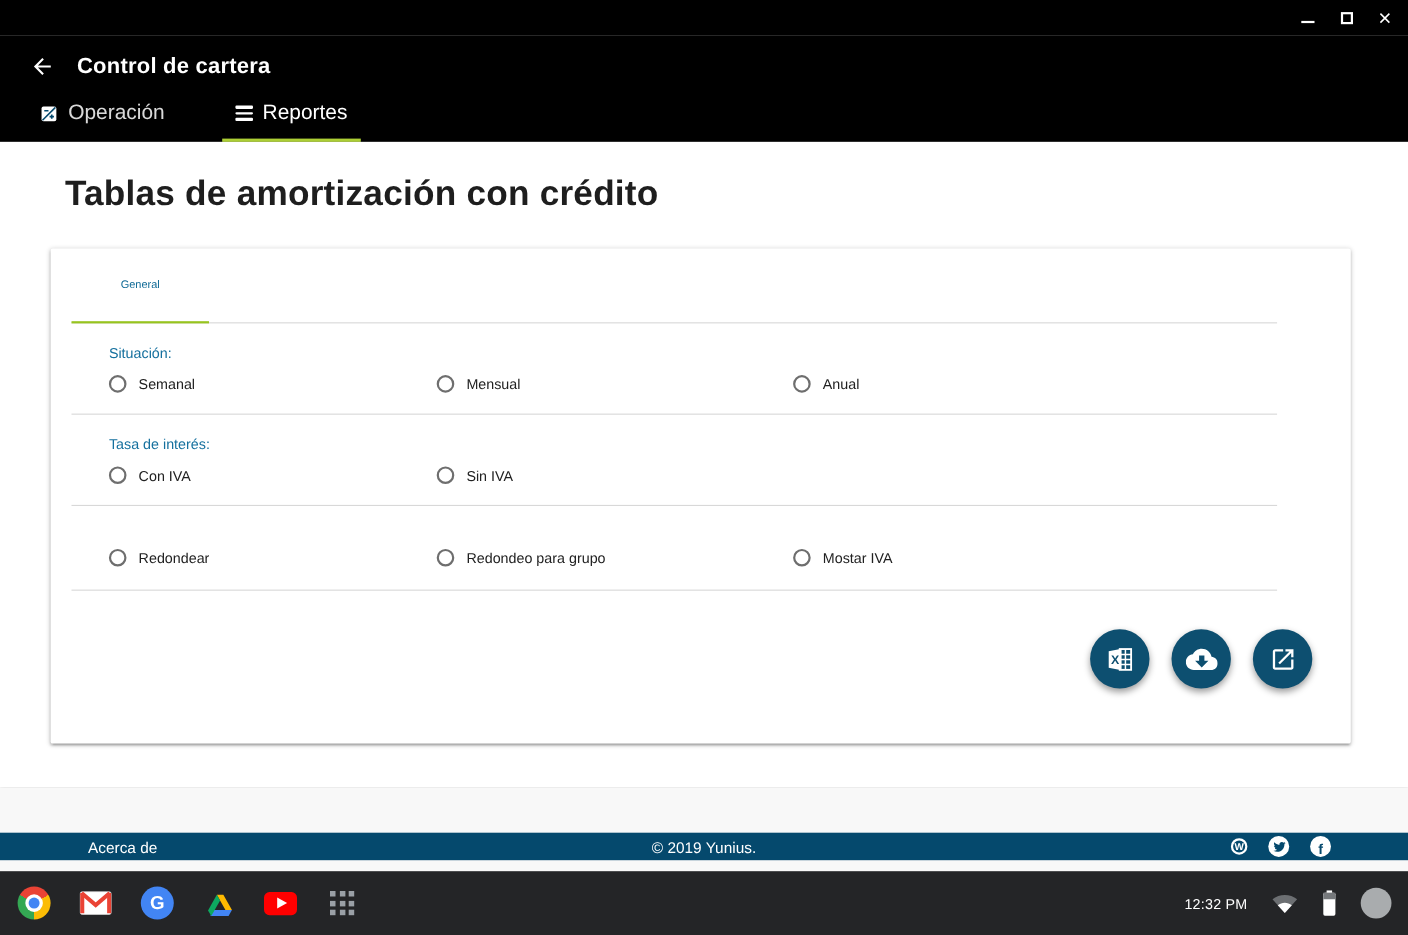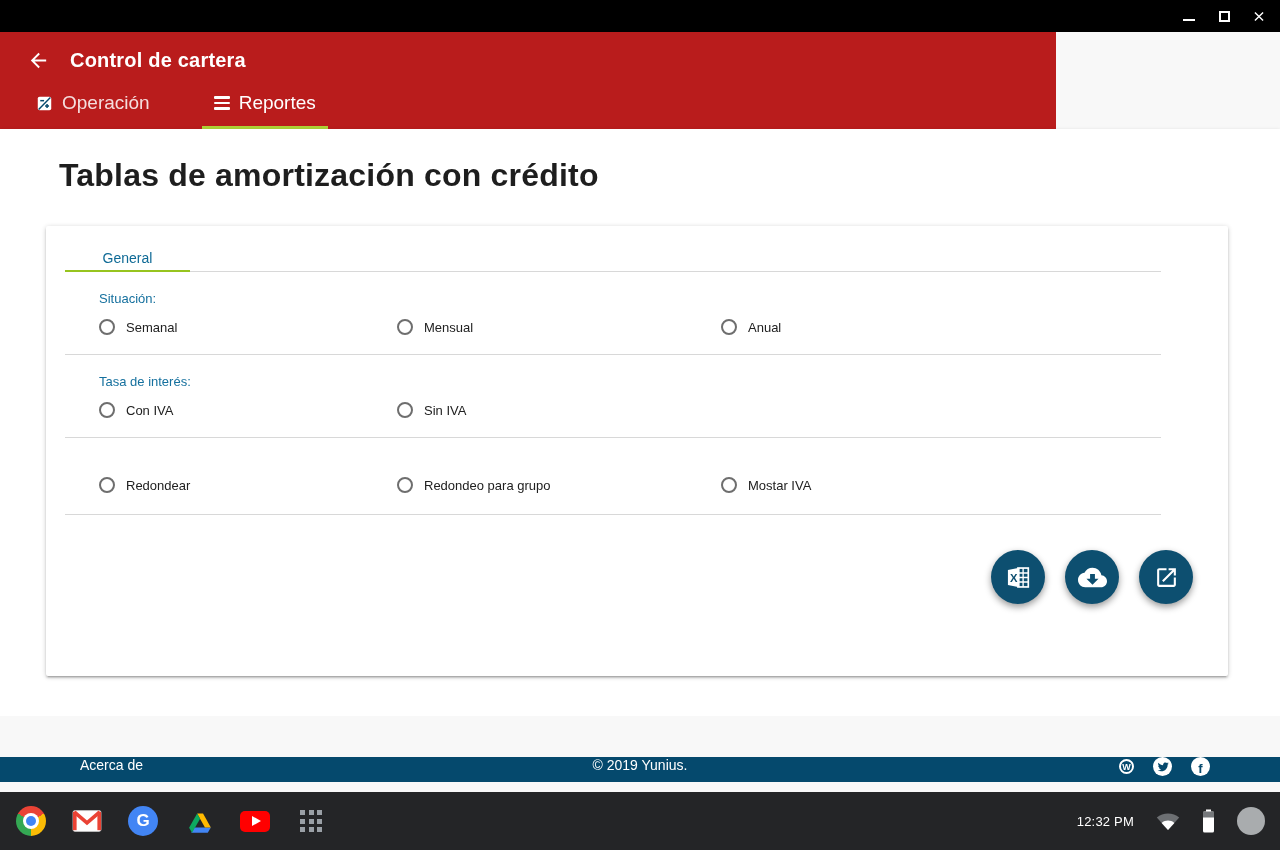--- a/index.html
+++ b/index.html
@@ -7,60 +7,60 @@
   body { font-family:"Liberation Sans", sans-serif; background:#f8f8f8; position:relative; }
 
   
   .titlebar { position:absolute; top:0; left:0; width:1280px; height:32px; background:#000; }
   .win-controls { position:absolute; right:14px; top:0; height:32px; display:flex; align-items:center; gap:21px; }
   .win-btn { width:14px; height:14px; display:flex; align-items:center; justify-content:center; cursor:pointer; }
   .min-glyph { width:12px; height:2px; background:#fff; margin-top:8px; }
   .max-glyph { width:11px; height:11px; border:2px solid #fff; }
 
   
-  .app-header { position:absolute; top:32px; left:0; width:1056px; height:97px; background:#b91c1c; color:#fff; }
+  .app-header { position:absolute; top:32px; left:0; width:1280px; height:97px; background:#000000; color:#fff; }
   .header-top { display:flex; align-items:center; padding:16px 0 0 26px; }
   .back-btn { width:24px; height:24px; display:flex; align-items:center; justify-content:center; cursor:pointer; }
   .app-title { margin-left:20px; font-size:20px; font-weight:bold; letter-spacing:.2px; }
   .tabs { position:absolute; bottom:0; left:36px; display:flex; gap:40px; }
   .tab { display:flex; align-items:center; gap:9px; padding:10px 12px 12px 12px; font-size:19px;
          color:rgba(255,255,255,.85); border-bottom:3px solid transparent; cursor:pointer; }
   .tab:first-child { padding-left:0; }
   .tab.active { color:#fff; border-bottom-color:#aed136; }
   .reorder-icon { display:flex; flex-direction:column; gap:3px; }
   .reorder-icon i { display:block; width:16px; height:2.4px; background:#fff; border-radius:1px; }
 
   
   .main { position:absolute; top:129px; left:0; width:1280px; height:587px; background:#fff;
           box-shadow:0 2px 4px rgba(0,0,0,.28); }
   h1.page-title { padding:28px 0 0 59px; font-size:32px; font-weight:bold; color:#1e1e1e; letter-spacing:.2px; }
 
   .card { position:absolute; left:46px; top:97px; width:1182px; height:450px; background:#fff;
           border-radius:2px; box-shadow:0 1px 5px rgba(0,0,0,.2), 0 2px 2px rgba(0,0,0,.14),
           0 3px 1px -2px rgba(0,0,0,.12); }
   .tabs-row { margin:0 67px 0 19px; border-bottom:1px solid #d8d8d8; padding-top:23px; }
-  .card-tab { display:inline-block; width:125px; text-align:center; font-size:14px; color:#0f6a96;
-              padding-bottom:4px; border-bottom:2px solid #97c41f; margin-bottom:-1px; cursor:pointer; }
+  .card-tab { display:inline-block; width:125px; text-align:center; font-size:10px; color:#0f6a96;
+              padding-bottom:27px; border-bottom:2px solid #97c41f; margin-bottom:-1px; cursor:pointer; }
 
   .section { margin:0 67px 0 19px; border-bottom:1px solid #d8d8d8; }
   .section-label { padding:19px 0 0 34px; font-size:13px; color:#15709e; }
   .options { display:grid; grid-template-columns:298px 324px 265px 1fr; padding:13px 0 19px 34px; }
   .section.no-label .options { padding-top:39px; padding-bottom:21px; }
   .option { display:flex; align-items:flex-end; gap:11px; font-size:13px; color:#212121; cursor:pointer; padding-right:18px; }
   .radio { width:16px; height:16px; min-width:16px; border:2px solid #6e6e6e; border-radius:50%; background:#fff; }
   .option-label { line-height:15px; }
 
   .card-actions { display:flex; justify-content:flex-end; gap:20px; padding:35px 35px 0 0; }
   .fab { width:54px; height:54px; border-radius:50%; background:#0d4f70; display:flex; align-items:center;
          justify-content:center; cursor:pointer; box-shadow:0 3px 7px rgba(0,0,0,.4); }
 
   
   .gap-strip { position:absolute; top:716px; left:0; width:1280px; height:41px; background:#f8f8f8; }
   .footer { position:absolute; top:757px; left:0; width:1280px; height:25px; background:#05496d;
-            color:#fff; font-size:14px; display:flex; align-items:flex-start; }
+            color:#fff; font-size:14px; display:flex; align-items:center; }
   .footer-about { margin-left:80px; cursor:pointer; }
   .footer-copy { position:absolute; left:0; width:100%; text-align:center; pointer-events:none; }
   .footer-social { position:absolute; right:70px; display:flex; gap:19px; align-items:center; }
   .soc { width:19px; height:19px; border-radius:50%; display:flex; align-items:center; justify-content:center; cursor:pointer; }
   .soc.ring { border:2px solid #fff; width:15px; height:15px; color:#fff; font-size:9px; font-weight:bold; }
   .soc.solid { background:#fff; color:#05496d; }
   .soc.solid .fb-f { font-size:13px; font-weight:bold; line-height:1; margin-top:4px; }
 
   
   .shelf { position:absolute; top:792px; left:0; width:1280px; height:58px; background:#242527; }

